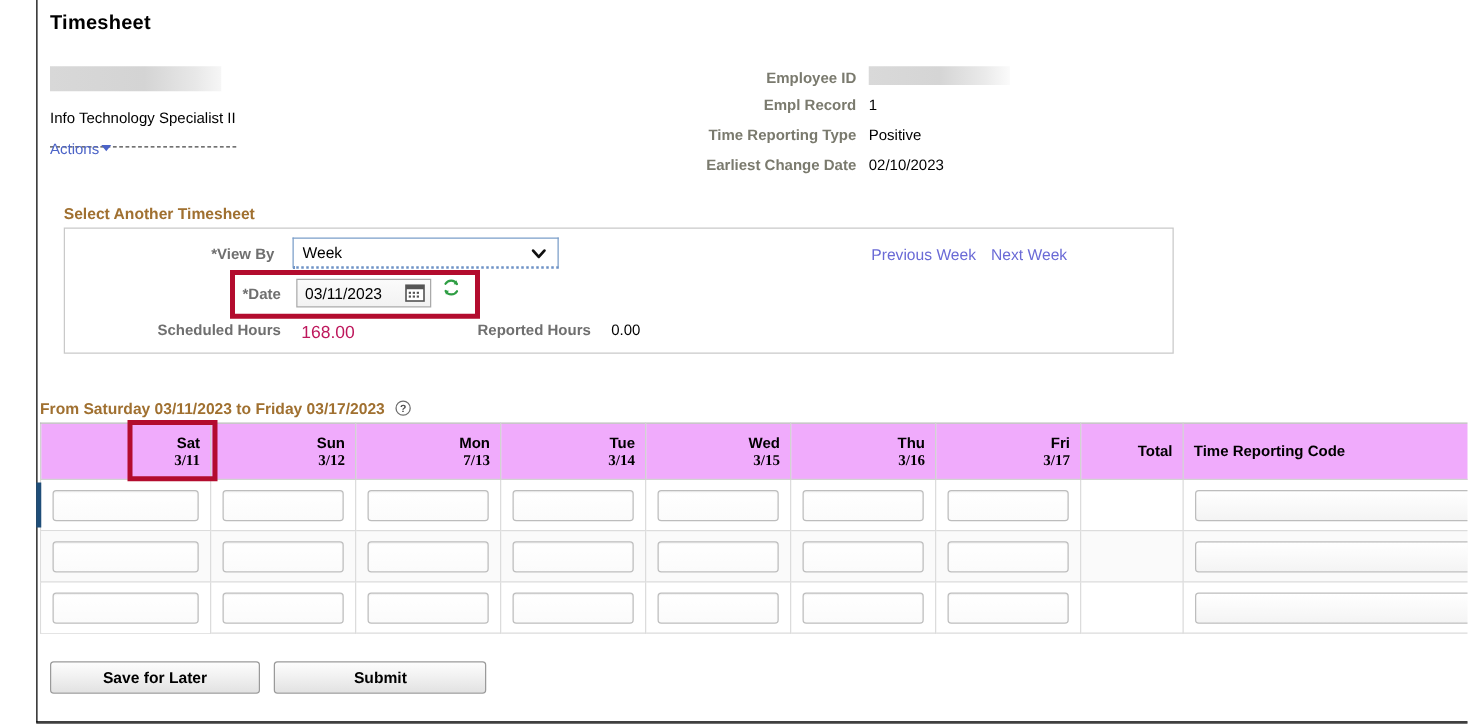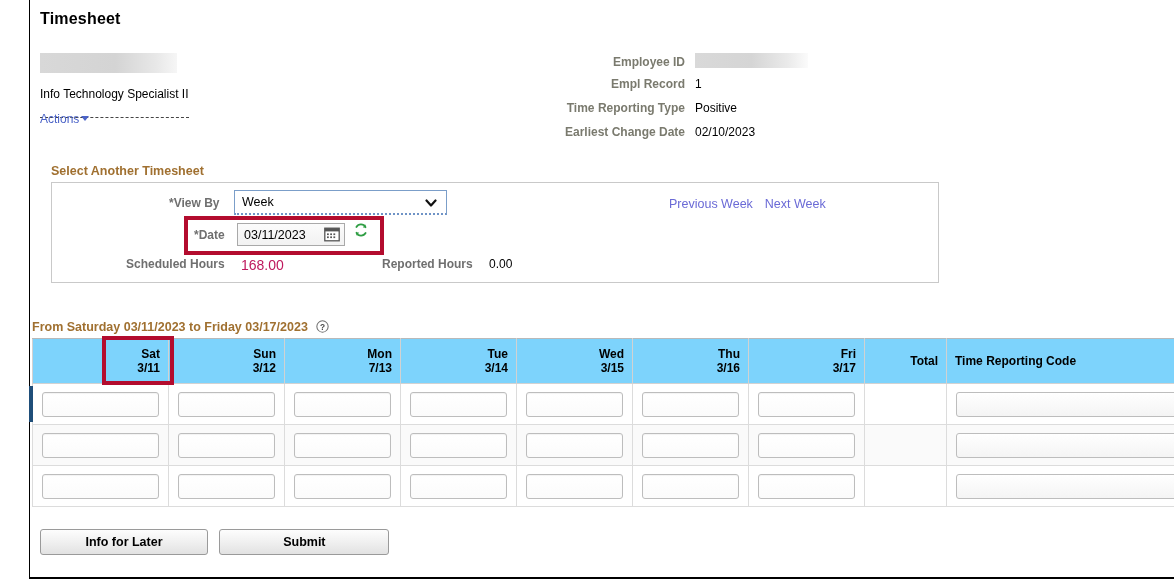--- a/index.html
+++ b/index.html
@@ -150,21 +150,21 @@
   .sched-label {
     position: absolute; left: 75px; top: 0; font-size: 12px; font-weight: bold; color: #6f6f6f;
   }
   .sched-value { position: absolute; left: 190px; top: 0; font-size: 14px; color: #be185d; }
   .rep-label {
     position: absolute; left: 331px; top: 0; font-size: 12px; font-weight: bold; color: #6f6f6f;
   }
   .rep-value { position: absolute; left: 438px; top: 0; font-size: 12px; color: #000; }
 
   .week-links {
-    position: absolute; left: 640px; top: 197px;
+    position: absolute; left: 668px; top: 197px;
     font-size: 12.5px;
   }
   .week-links a {
     color: #6a6ad6; text-decoration: none; cursor: pointer; margin-right: 12px;
   }
 
   
   .range-heading {
     position: absolute; left: 3px; top: 320px;
     font-size: 12.5px; font-weight: bold; color: #a07030;
@@ -176,35 +176,35 @@
 
   
   .grid {
     position: absolute; left: 3px; top: 338px;
     width: 1168px;
     border-collapse: collapse;
     table-layout: fixed;
     font-size: 12px;
   }
   .grid th {
-    background: #7dd3fc;
+    background: #f0abfc;
     border: 1px solid #d2d2d2;
     border-top: 1px solid #b9b9b9;
     font-weight: bold;
     font-size: 12px;
     color: #000;
     height: 45px;
     padding: 0 8px;
     vertical-align: middle;
   }
   .grid th.dayhead { text-align: right; }
   .grid th.totalhead { text-align: right; }
   .grid th.trchead { text-align: left; }
   .grid th .dayname { display: block; line-height: 14px; }
-  .grid th .daydate { display: block; line-height: 14px; }
+  .grid th .daydate { display: block; line-height: 14px; font-family: Liberation Serif, serif; }
   .grid td {
     border: 1px solid #dcdcdc;
     height: 41px;
     padding: 0 9px;
     background: #fff;
     vertical-align: middle;
   }
   .grid tr.alt td { background: #fafafa; }
   .grid td.firstcell { position: relative; }
   .grid tr.first td.firstcell::before {
@@ -445,18 +445,18 @@
               </svg>
           </span>
         </td>
       </tr>
     </tbody>
   </table>
 
   <div class="sat-highlight"></div>
 
   <div class="btn-row">
-    <button class="btn save">Info for Later</button>
+    <button class="btn save">Save for Later</button>
     <button class="btn submit">Submit</button>
   </div>
 
   <div class="bottomline"></div>
 </div>
 
 </body></html>

